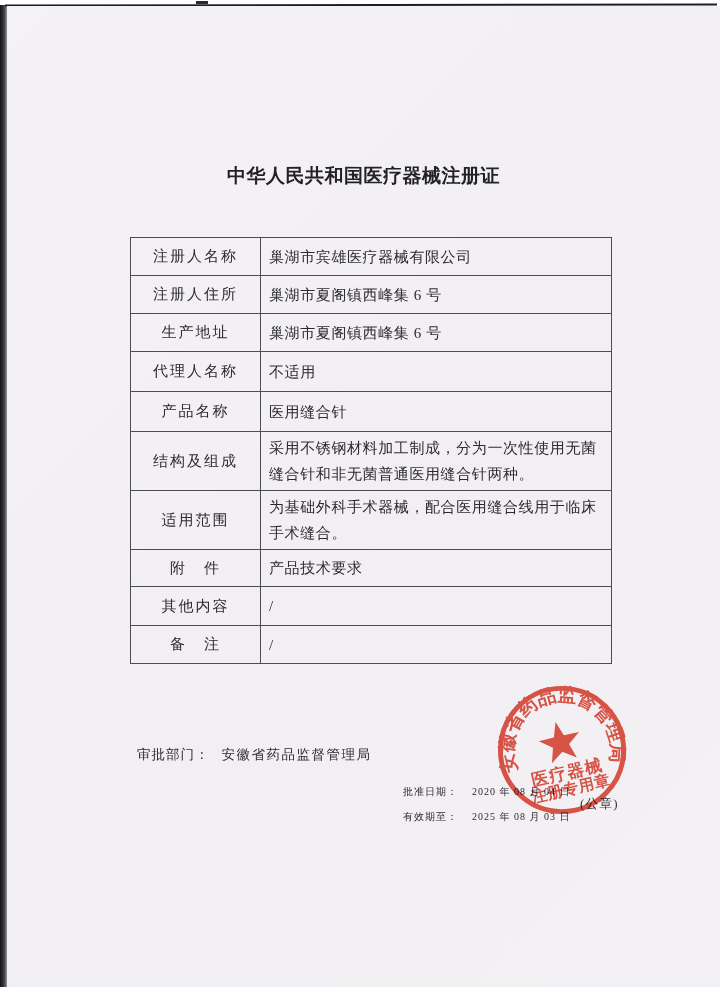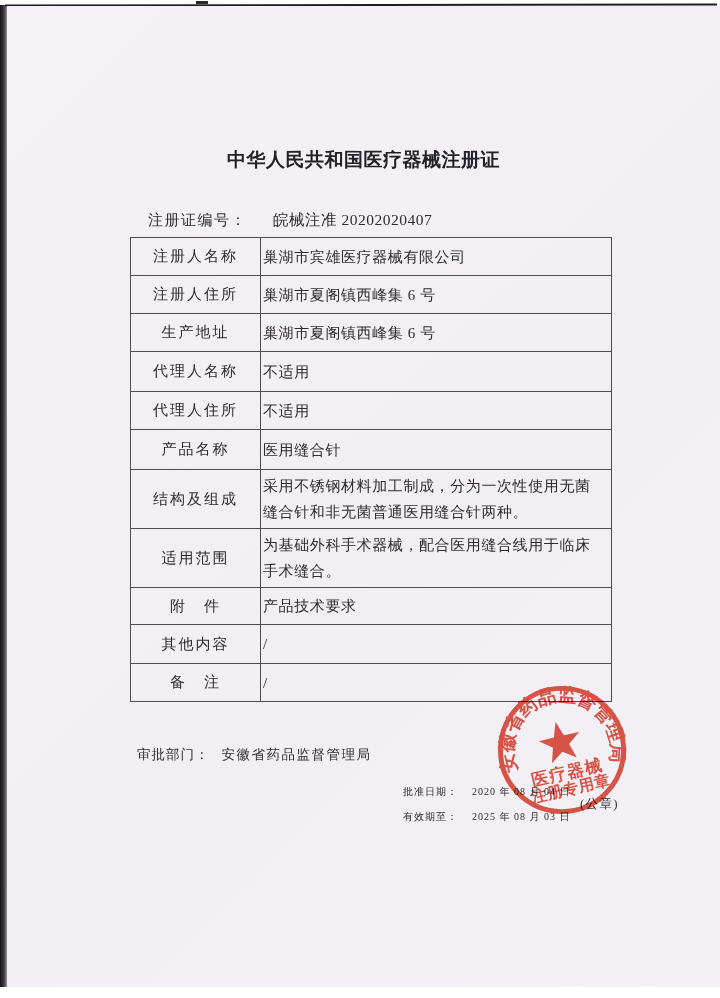--- a/index.html
+++ b/index.html
@@ -21,36 +21,36 @@
   }
   .speck { position: absolute; background: #2a2a2a; }
   .speck1 { left: 196px; top: 1px; width: 12px; height: 3px; }
   .speck2 { left: 618px; top: 11px; width: 5px; height: 3px; opacity: .6; }
   .paper {
     position: absolute; left: 7px; top: 6px; width: 713px; height: 981px;
     background: linear-gradient(135deg, #f5f2f7 0%, #f2eff4 55%, #f4f1f5 100%);
     color: #2c2b31;
   }
   .doc-title {
-    position: absolute; top: 141px; left: 0; width: 100%;
+    position: absolute; top: 157px; left: 0; width: 100%;
     text-align: center; font-size: 19px; font-weight: bold;
     letter-spacing: 0.5px; color: #222127;
   }
   .regno { position: absolute; top: 204px; left: 141px; font-size: 15px; white-space: nowrap; }
   .regno .lbl { letter-spacing: 1.5px; }
   .regno .val { margin-left: 26px; font-size: 15.5px; letter-spacing: 0.5px; }
 
   table.cert {
     position: absolute; left: 123px; top: 231px; width: 482px;
     border-collapse: collapse; table-layout: fixed;
     font-size: 15px; color: #2c2b31;
   }
   table.cert td { border: 1px solid #4d4c52; vertical-align: middle; }
   td.c1 { width: 130px; text-align: center; letter-spacing: 2px; padding: 2px 12px; }
-  td.c2 { padding: 3px 10px 3px 2px; letter-spacing: 0.6px; line-height: 26px; }
+  td.c2 { padding: 3px 10px 3px 8px; letter-spacing: 0.6px; line-height: 26px; }
   tr.h38 { height: 38px; } tr.h40 { height: 40px; } tr.h37 { height: 37px; margin-top: 12px; }
   tr.h39 { height: 39px; } tr.h56 { height: 56px; } tr.h52 { height: 52px; }
   tr.h50 { height: 50px; }
 
   .footer-left { position: absolute; left: 130px; top: 740px; font-size: 13.5px; white-space: nowrap; }
   .footer-left .lbl { letter-spacing: 1px; }
   .footer-left .val { margin-left: 12px; letter-spacing: 1.5px; }
   .footer-right { position: absolute; left: 396px; top: 779px; font-size: 10px; }
   .footer-right .row { white-space: nowrap; margin-bottom: 11px; }
   .footer-right .lbl { letter-spacing: 1px; }
@@ -68,44 +68,37 @@
 <div class="scan-wrap">
   <div class="edge-left"></div>
   <div class="scan-top-line"></div>
   <div class="speck speck1"></div>
   <div class="speck speck2"></div>
 
   <div class="paper">
 
     <div class="doc-title">中华人民共和国医疗器械注册证</div>
 
-    <div class="regno">
-      <span class="lbl">注册证编号：</span><span class="val">皖械注准 20202020407</span>
-    </div>
 
     <table class="cert">
       <tbody>
           <tr class="h38">
         <td class="c1">注册人名称</td>
         <td class="c2">巢湖市宾雄医疗器械有限公司</td>
       </tr>
       <tr class="h38">
         <td class="c1">注册人住所</td>
         <td class="c2">巢湖市夏阁镇西峰集 6 号</td>
       </tr>
       <tr class="h38">
         <td class="c1">生产地址</td>
         <td class="c2">巢湖市夏阁镇西峰集 6 号</td>
       </tr>
       <tr class="h40">
         <td class="c1">代理人名称</td>
-        <td class="c2">不适用</td>
-      </tr>
-      <tr class="h38">
-        <td class="c1">代理人住所</td>
         <td class="c2">不适用</td>
       </tr>
       <tr class="h40">
         <td class="c1">产品名称</td>
         <td class="c2">医用缝合针</td>
       </tr>
       <tr class="h52">
         <td class="c1">结构及组成</td>
         <td class="c2">采用不锈钢材料加工制成，分为一次性使用无菌缝合针和非无菌普通医用缝合针两种。</td>
       </tr>

